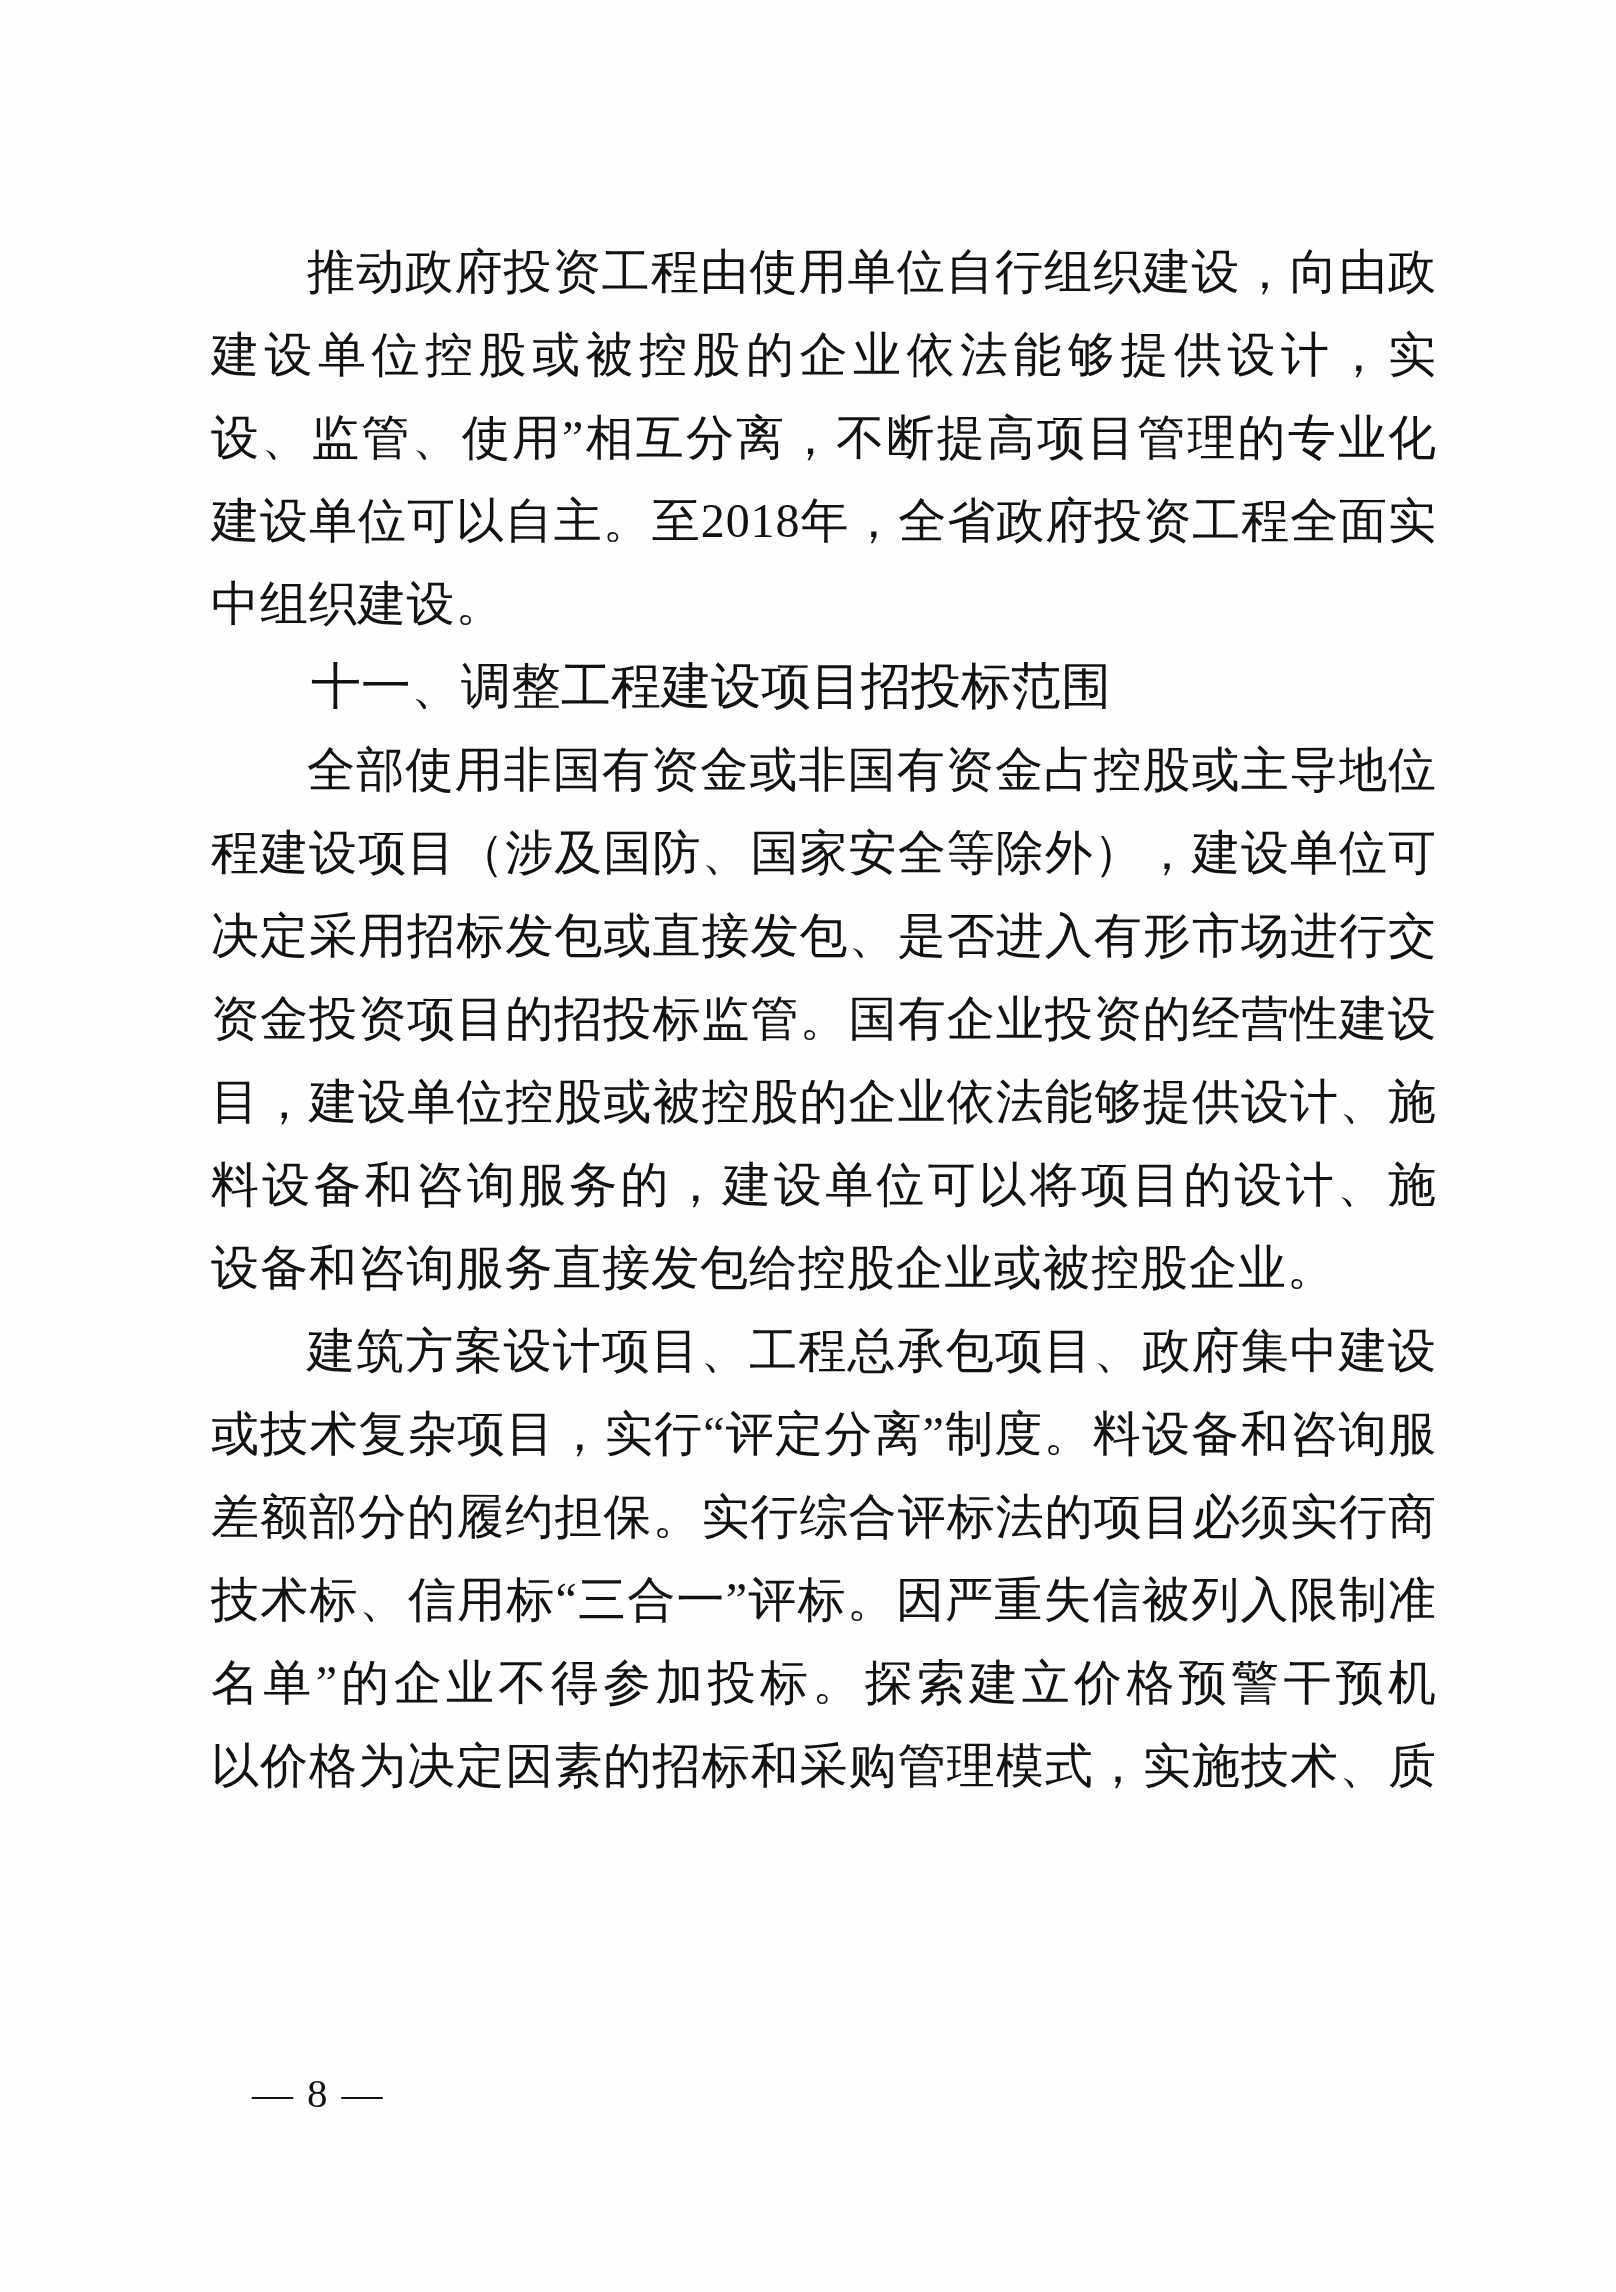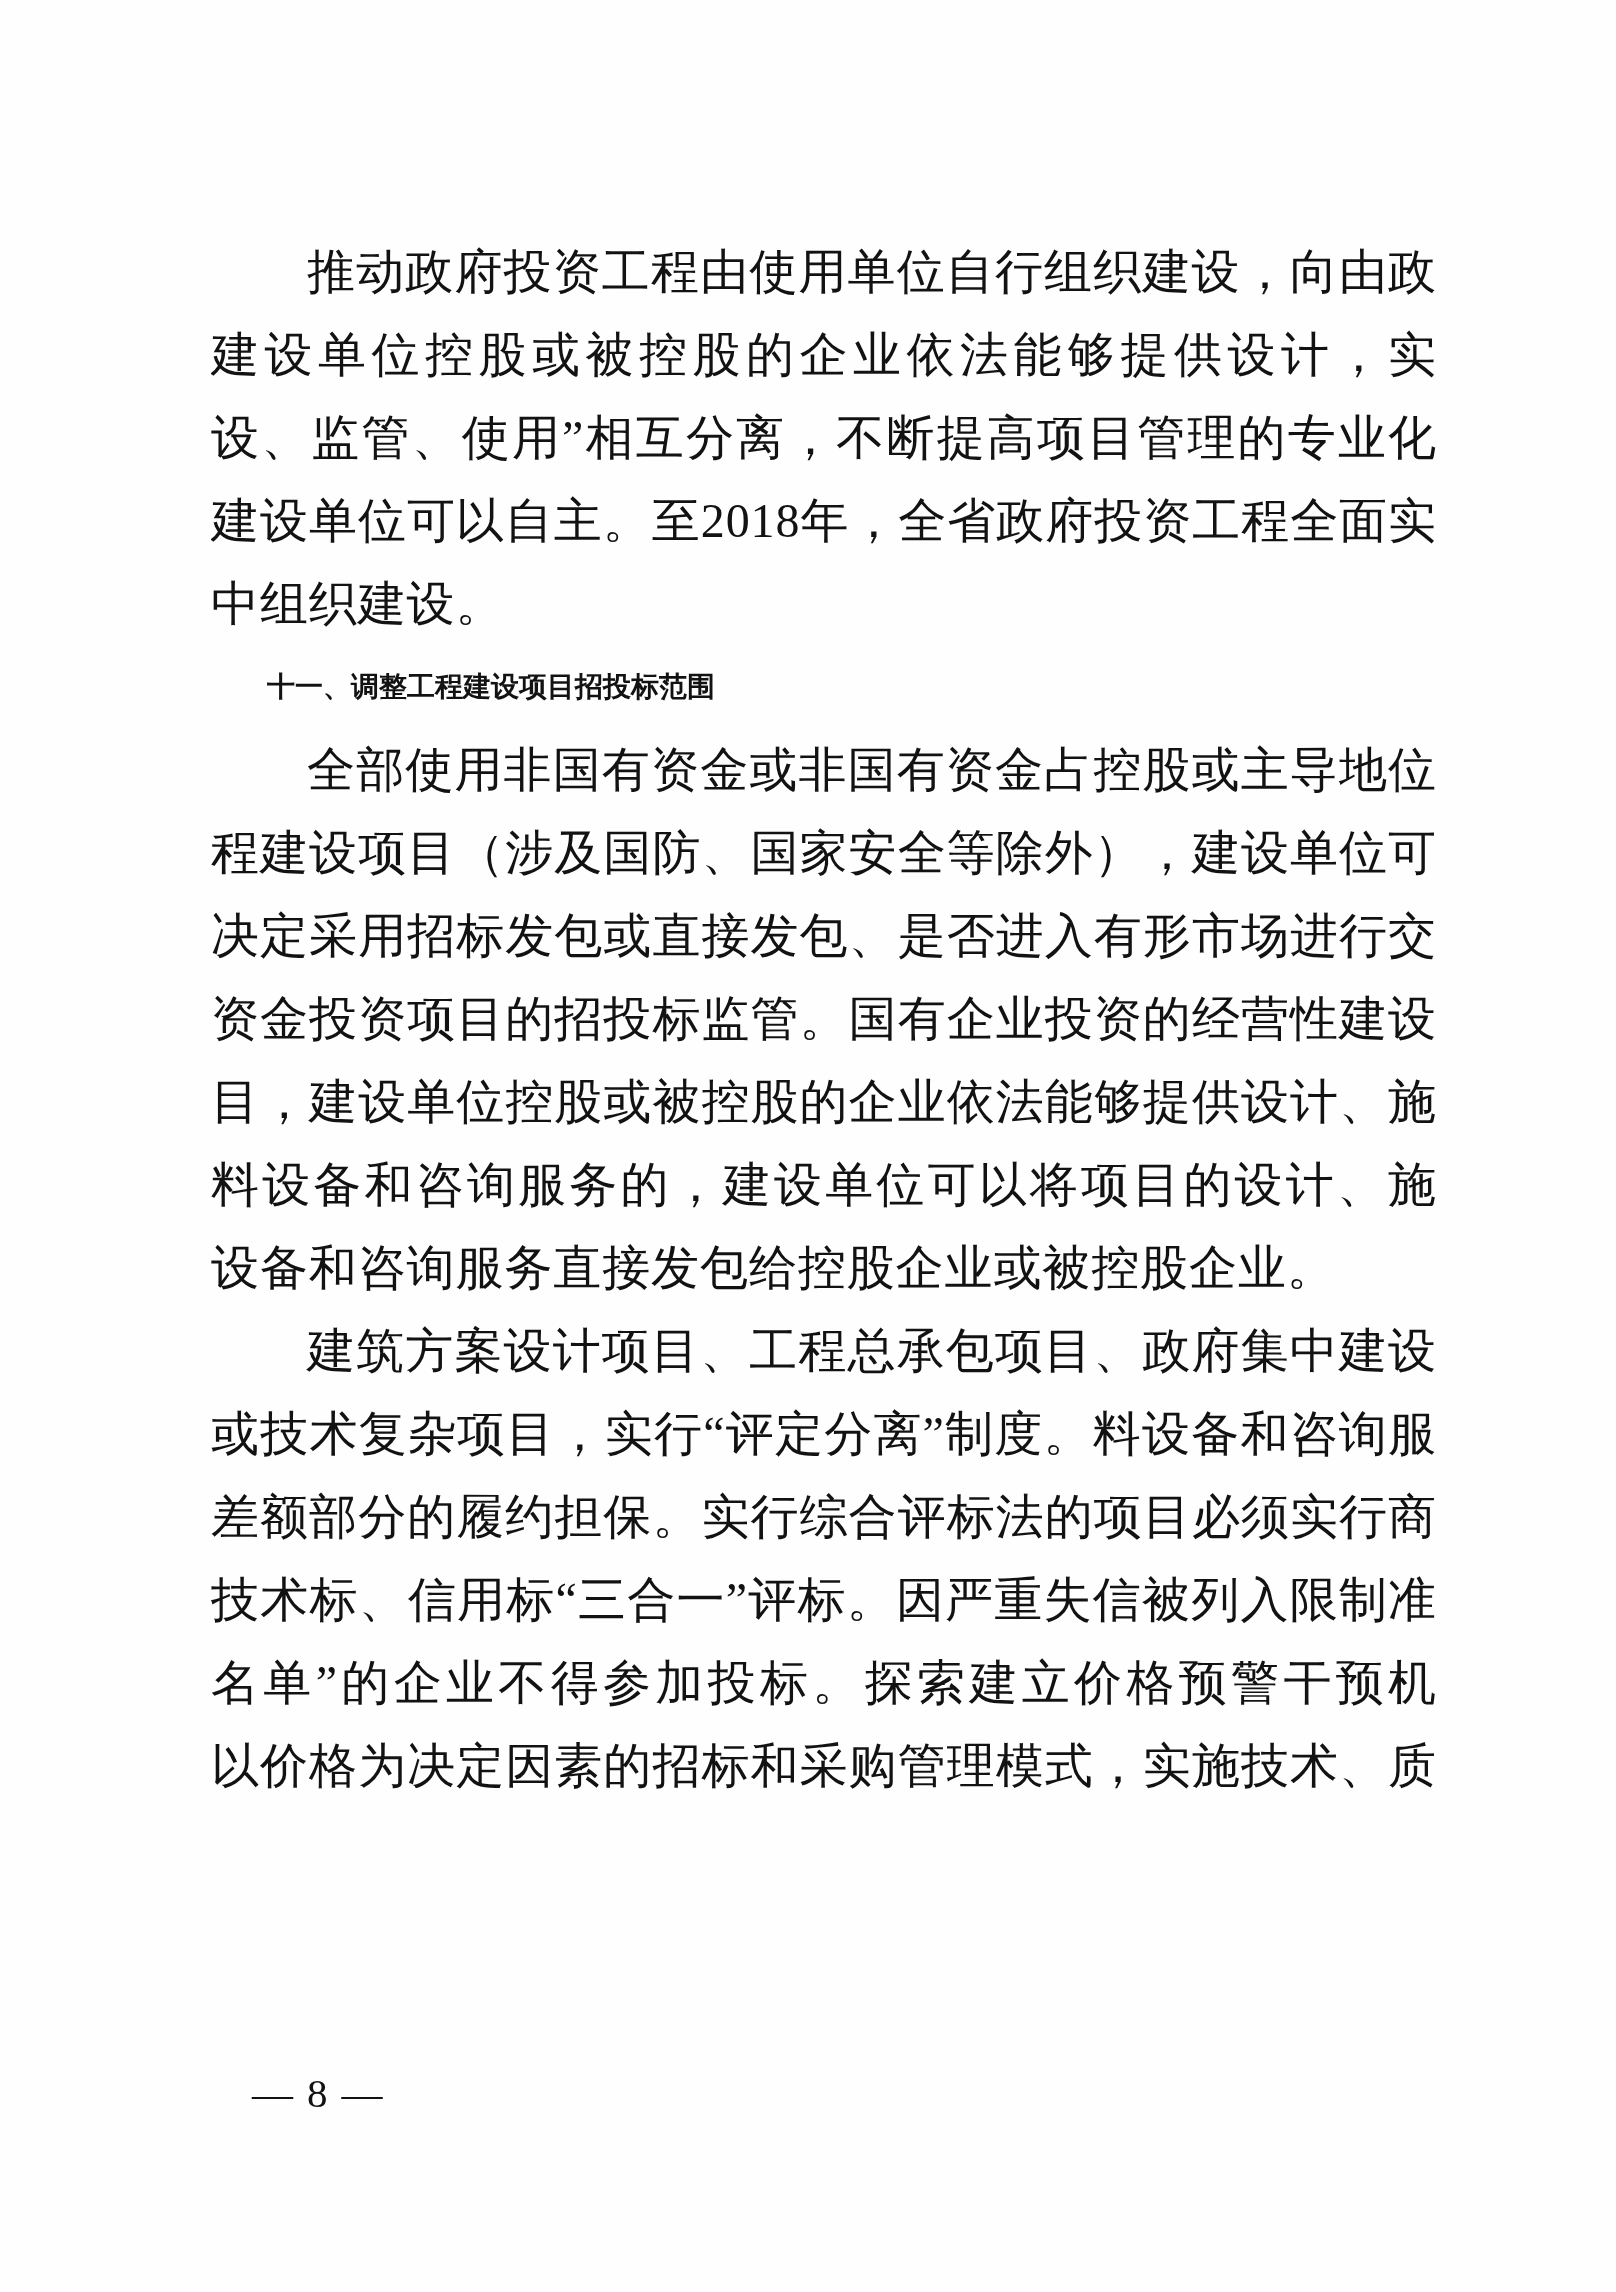--- a/index.html
+++ b/index.html
@@ -34,22 +34,22 @@
   .line.fill {
     text-align: justify;
     text-align-last: justify;
   }
   
   .line.first {
     text-indent: 2em;
   }
   .heading .line {
     font-family: "Liberation Sans", "DejaVu Sans", sans-serif;
-    font-weight: bold;
-    font-size: 28px;
+    font-weight: normal;
+    font-size: 50px;
     letter-spacing: 0;
   }
   .page-number {
     position: absolute;
     left: 252px;
     top: 2052px;
     height: 83px;
     line-height: 83px;
     font-size: 41px;
     letter-spacing: 1.9px;

